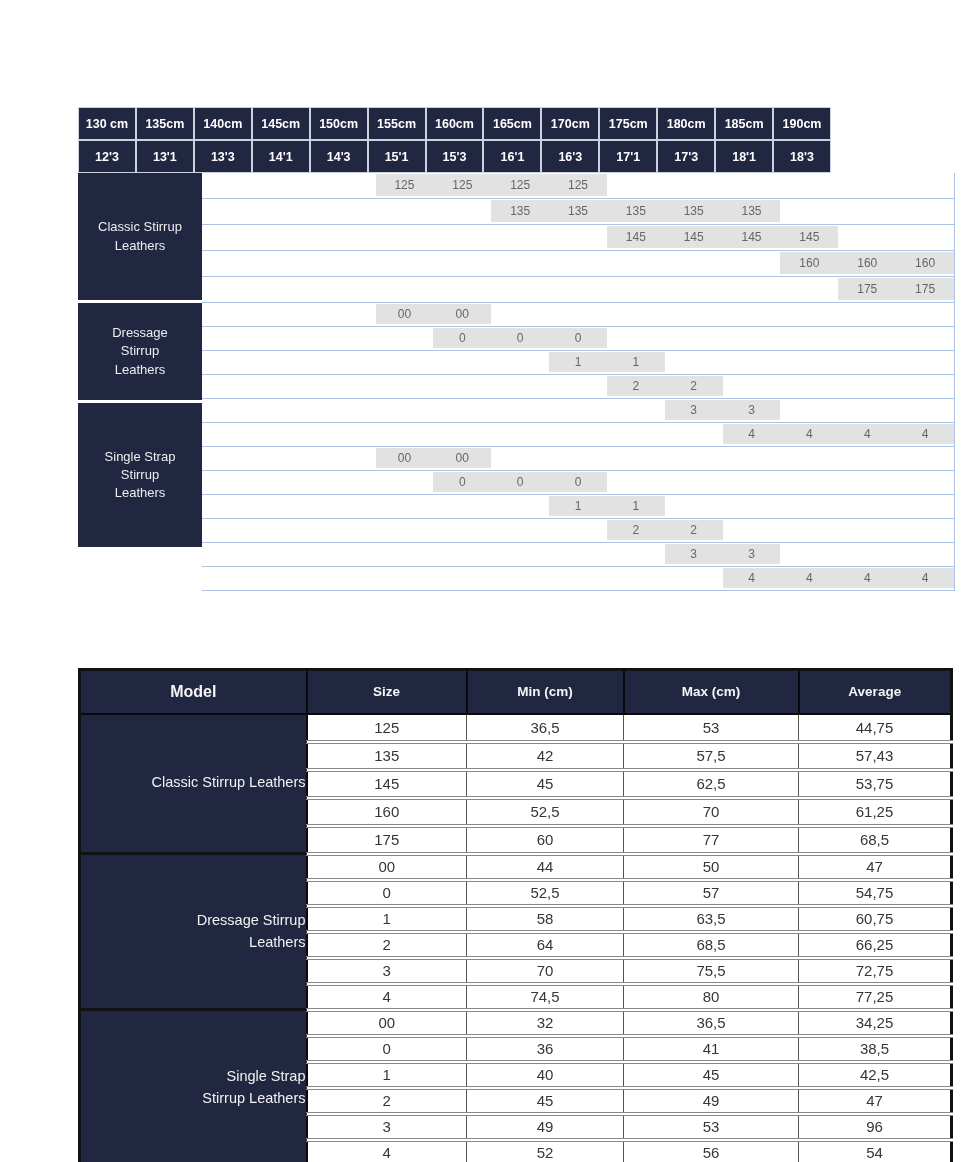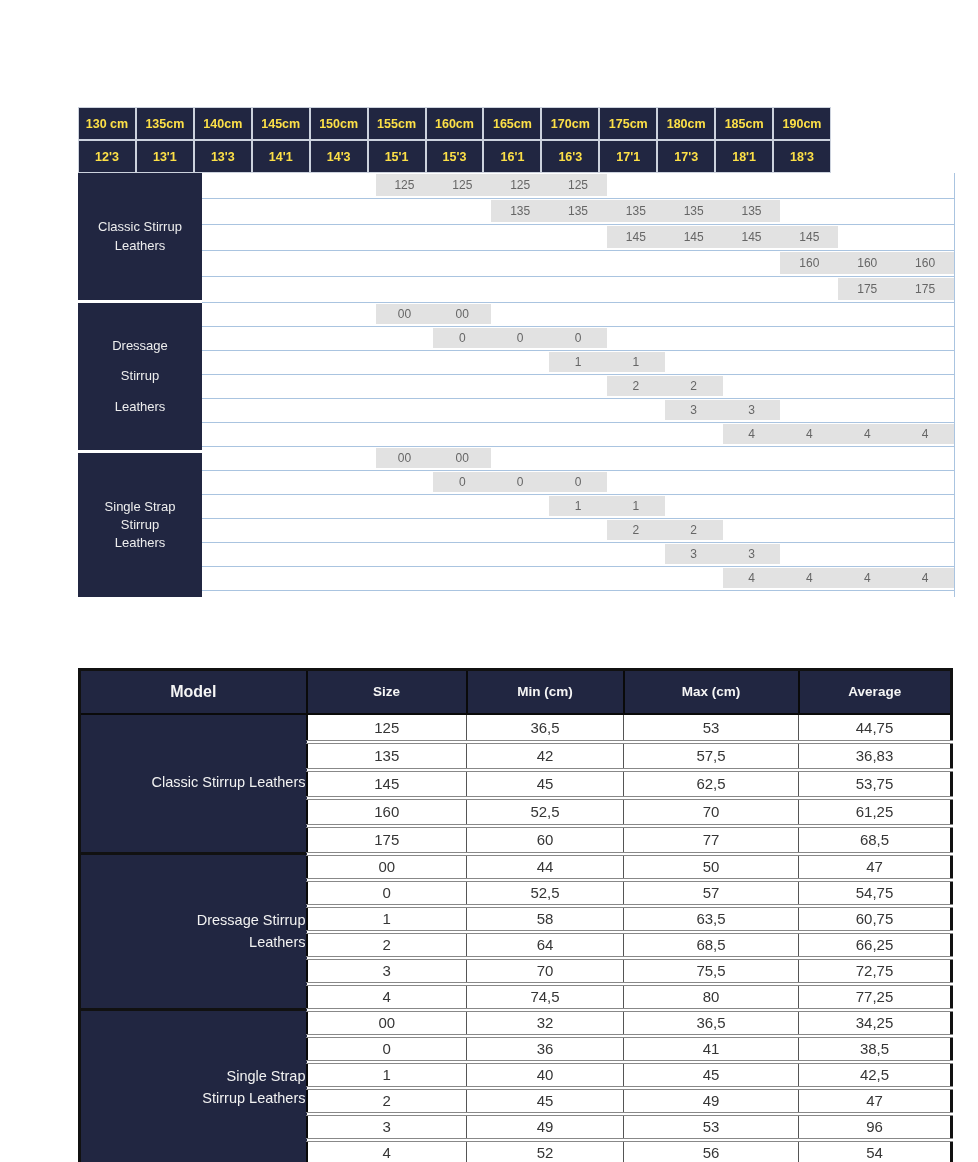--- a/index.html
+++ b/index.html
@@ -16,34 +16,34 @@
   .size-chart { position:absolute; left:78px; top:107px; width:877px; }
   .sc-header { display:flex; }
   .corner {
     width:124px; height:66px; background:var(--navy); color:#f2f2f2;
     display:flex; align-items:center; justify-content:center;
     font-size:17px; border-right:2px solid #e3e6ec;
   }
   .sc-right { width:753px; display:flex; flex-direction:column; }
   .hrow { display:flex; height:33px; }
   .hrow .hcell {
-    flex:1; background:var(--navy); color:#fde047;
+    flex:1; background:var(--navy); color:#ffffff;
     display:flex; align-items:center; justify-content:center;
     font-size:12.5px; font-weight:bold; border:1px solid #ccd2dd;
   }
   .sc-body { display:flex; }
   .sc-labels { width:124px; }
   .label-block {
     background:var(--navy); color:#eeeeee;
     display:flex; flex-direction:column; align-items:center; justify-content:center;
     font-size:13px; line-height:1.4; text-align:right;
     border-bottom:3px solid #ffffff;
   }
   .label-block.sec0 { height:130px; }
-  .label-block.sec1 { height:150px;gap:12px; }
+  .label-block.sec1 { height:100px; }
   .label-block.sec2 { height:144px; border-bottom:none; }
   .sc-rows { width:753px; border-right:1px solid var(--gridline); }
   .grid-row { position:relative; border-bottom:1px solid var(--gridline); }
   .grid-row.h26 { height:26px; }
   .grid-row.h24 { height:24px; }
   .band {
     position:absolute; top:1px; bottom:2px; background:var(--highlight);
     display:flex;
   }
   .band-cell {
@@ -281,21 +281,21 @@
           </td>
           <td class="val-cell">125</td>
           <td class="val-cell">36,5</td>
           <td class="val-cell">53</td>
           <td class="val-cell">44,75</td>
         </tr>
         <tr class="sec0">
           <td class="val-cell">135</td>
           <td class="val-cell">42</td>
           <td class="val-cell">57,5</td>
-          <td class="val-cell">36,83</td>
+          <td class="val-cell">57,43</td>
         </tr>
         <tr class="sec0">
           <td class="val-cell">145</td>
           <td class="val-cell">45</td>
           <td class="val-cell">62,5</td>
           <td class="val-cell">53,75</td>
         </tr>
         <tr class="sec0">
           <td class="val-cell">160</td>
           <td class="val-cell">52,5</td>

